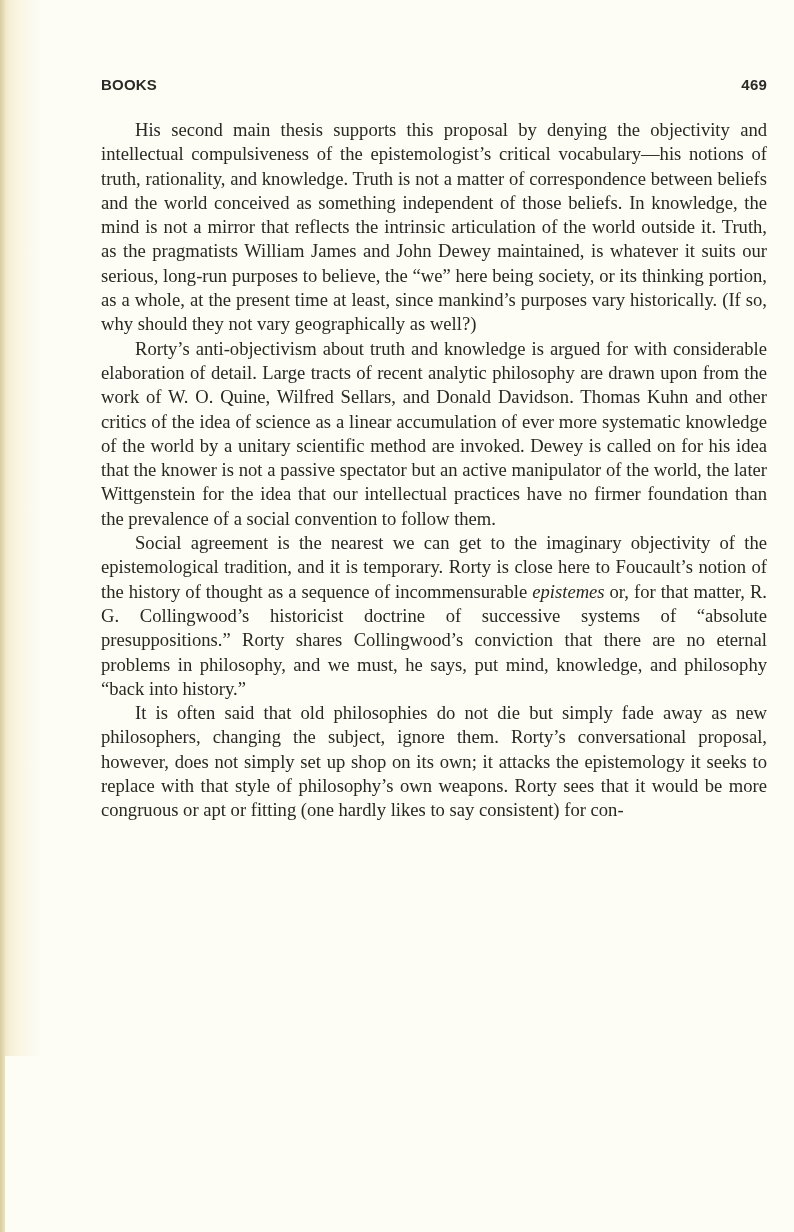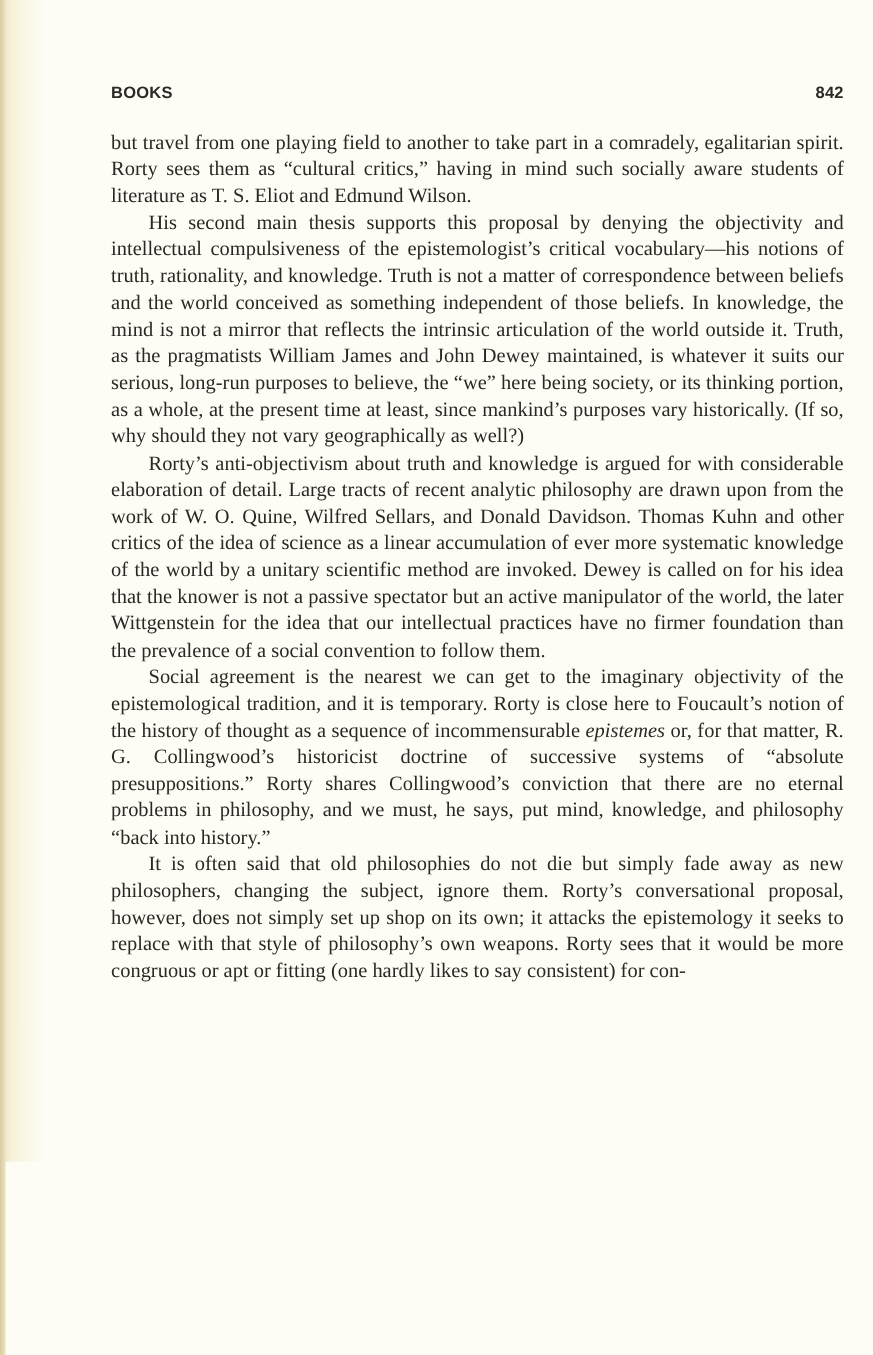--- a/index.html
+++ b/index.html
@@ -65,23 +65,22 @@
     }
   </style>
 </head>
 <body>
 
 <div class="page">
   <div class="binding-edge"></div>
 
   <header class="running-head">
     <span>BOOKS</span>
-    <span>842</span>
+    <span>469</span>
   </header>
 
   <main class="body-text">
-    <p class="continued">but travel from one playing field to another to take part in a comradely, egalitarian spirit. Rorty sees them as “cultural critics,” having in mind such socially aware students of literature as T. S. Eliot and Edmund Wilson.</p>
     <p>His second main thesis supports this proposal by denying the objectivity and intellectual compulsiveness of the epistemologist’s critical vocabulary—his notions of truth, rationality, and knowledge. Truth is not a matter of correspondence between beliefs and the world conceived as something independent of those beliefs. In knowledge, the mind is not a mirror that reflects the intrinsic articulation of the world outside it. Truth, as the pragmatists William James and John Dewey maintained, is whatever it suits our serious, long-run purposes to believe, the “we” here being society, or its thinking portion, as a whole, at the present time at least, since mankind’s purposes vary historically. (If so, why should they not vary geographically as well?)</p>
     <p>Rorty’s anti-objectivism about truth and knowledge is argued for with considerable elaboration of detail. Large tracts of recent analytic philosophy are drawn upon from the work of W. O. Quine, Wilfred Sellars, and Donald Davidson. Thomas Kuhn and other critics of the idea of science as a linear accumulation of ever more systematic knowledge of the world by a unitary scientific method are invoked. Dewey is called on for his idea that the knower is not a passive spectator but an active manipulator of the world, the later Wittgenstein for the idea that our intellectual practices have no firmer foundation than the prevalence of a social convention to follow them.</p>
     <p><span>Social agreement is the nearest we can get to the imaginary objectivity of the epistemological tradition, and it is temporary. Rorty is close here to Foucault’s notion of the history of thought as a sequence of incommensurable </span><em>epistemes</em><span> or, for that matter, R. G. Collingwood’s historicist doctrine of successive systems of “absolute presuppositions.” Rorty shares Collingwood’s conviction that there are no eternal problems in philosophy, and we must, he says, put mind, knowledge, and philosophy “back into history.”</span></p>
     <p>It is often said that old philosophies do not die but simply fade away as new philosophers, changing the subject, ignore them. Rorty’s conversational proposal, however, does not simply set up shop on its own; it attacks the epistemology it seeks to replace with that style of philosophy’s own weapons. Rorty sees that it would be more congruous or apt or fitting (one hardly likes to say consistent) for con-</p>
   </main>
 </div>
 
 </body></html>

